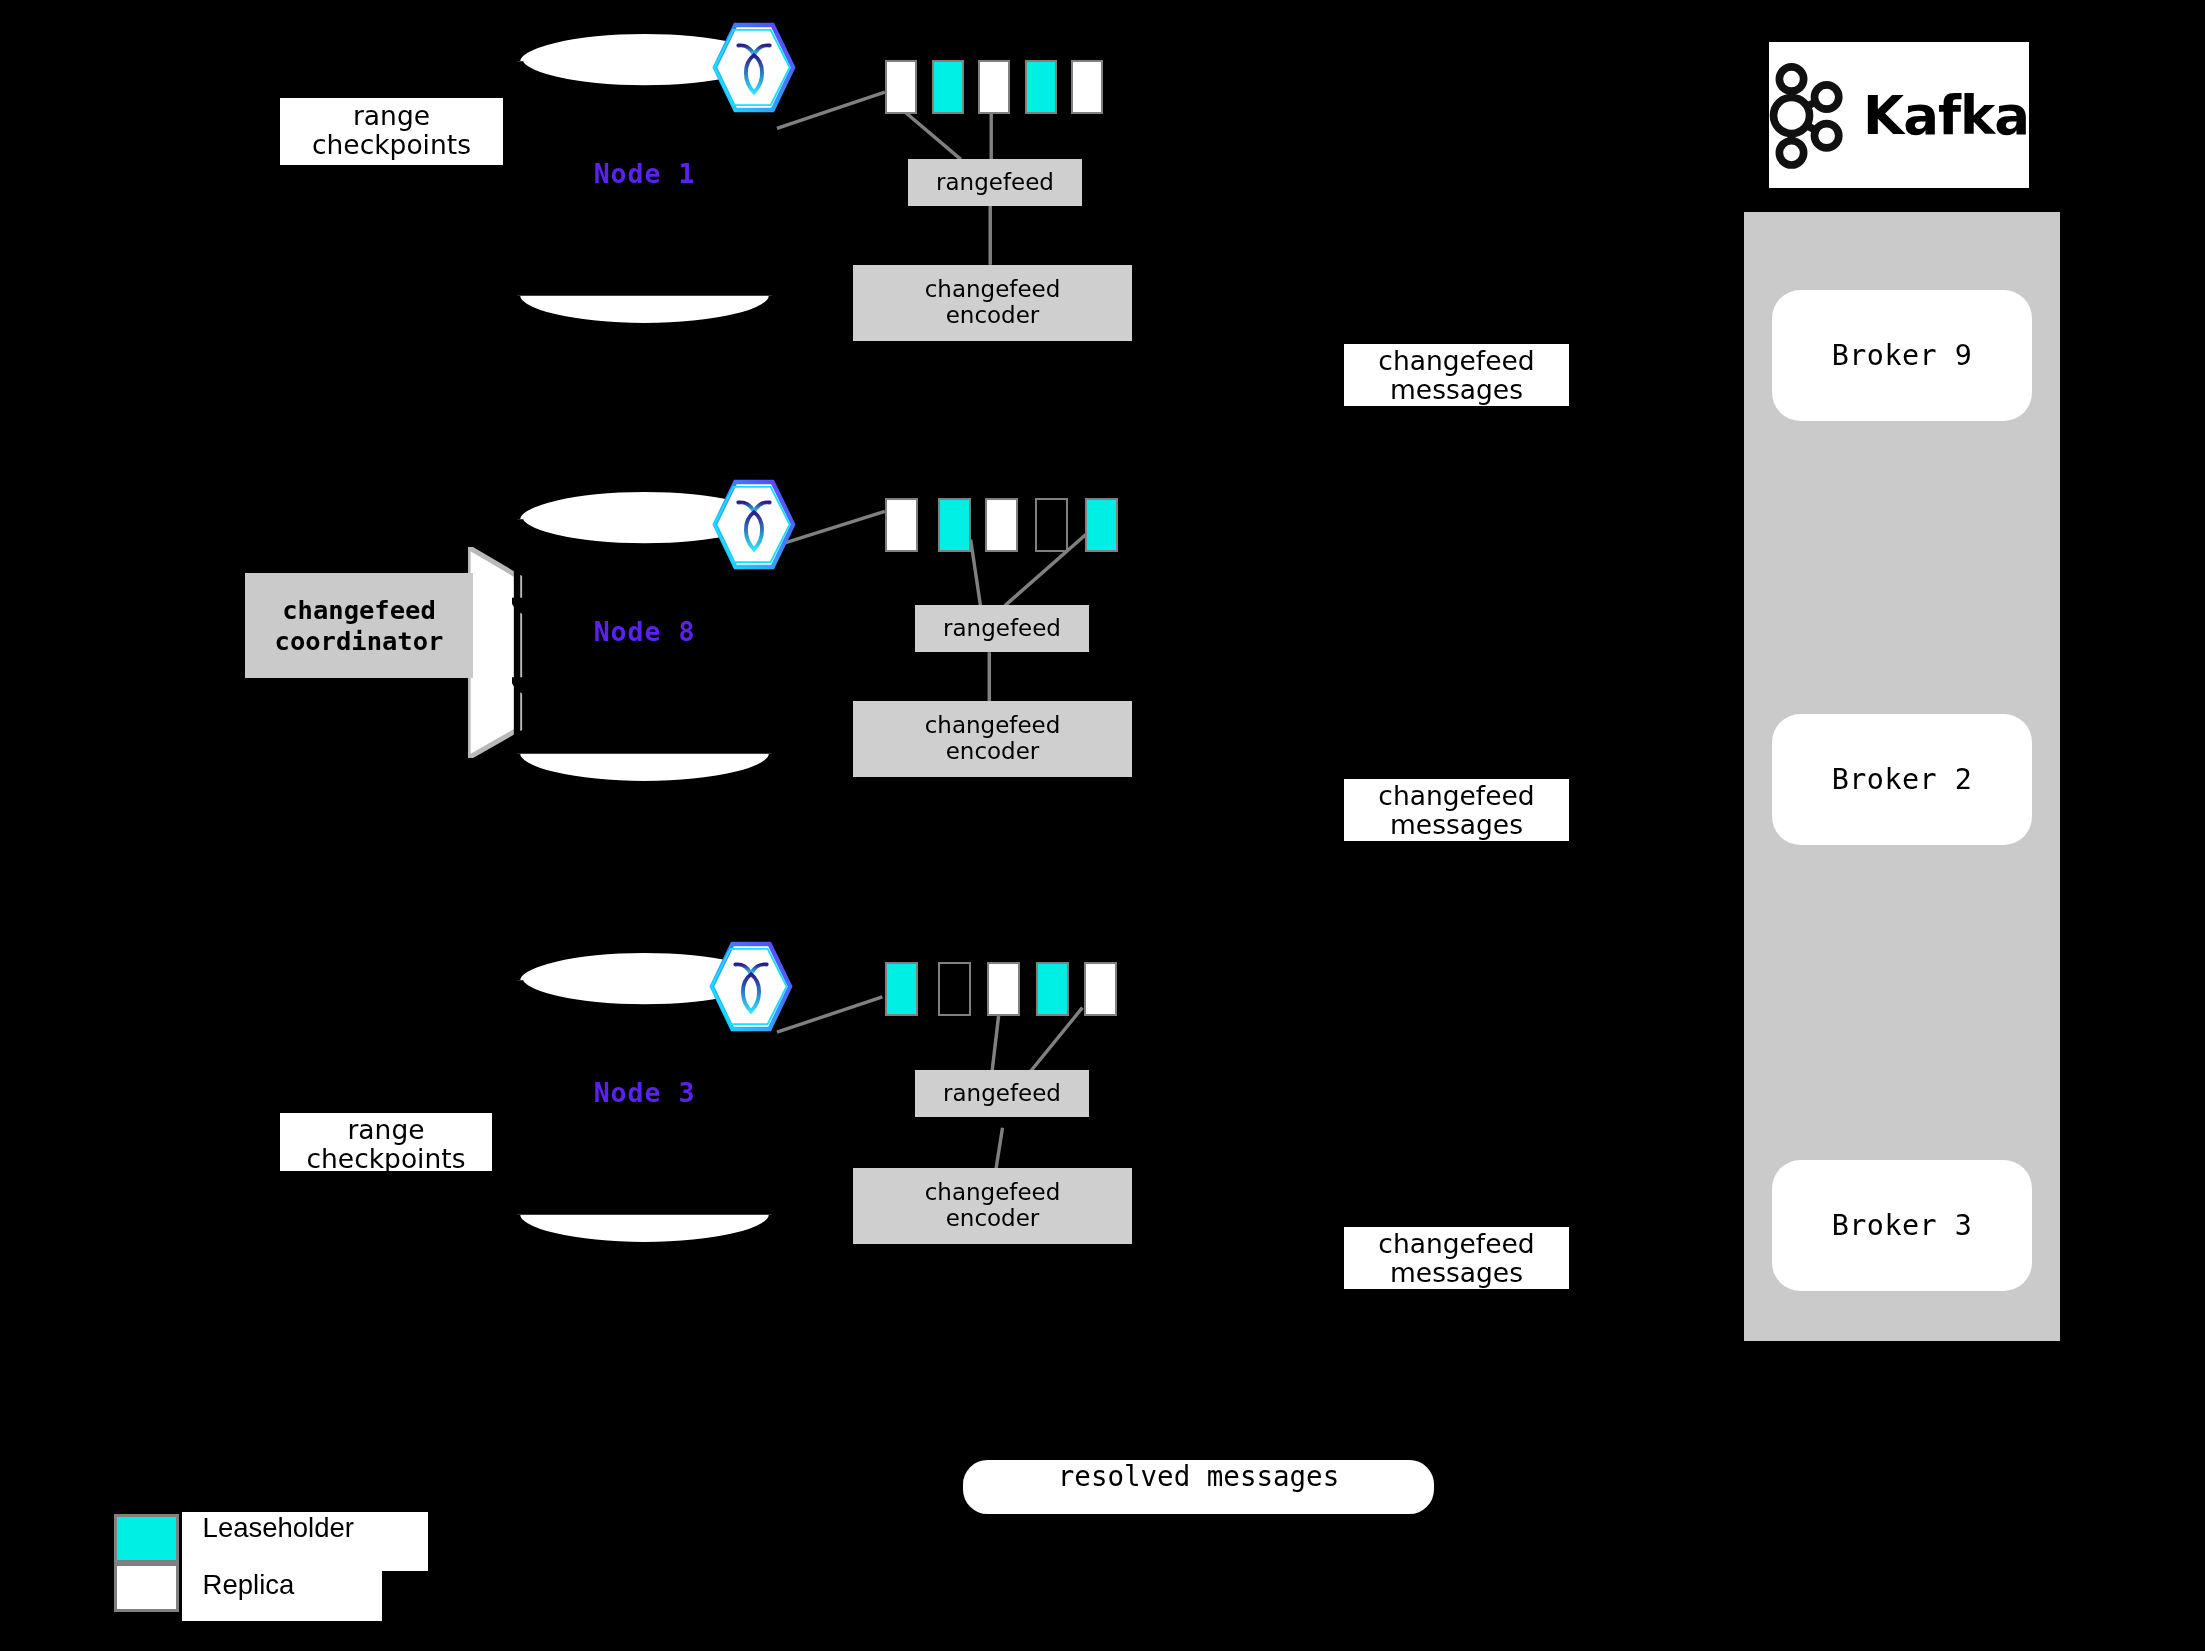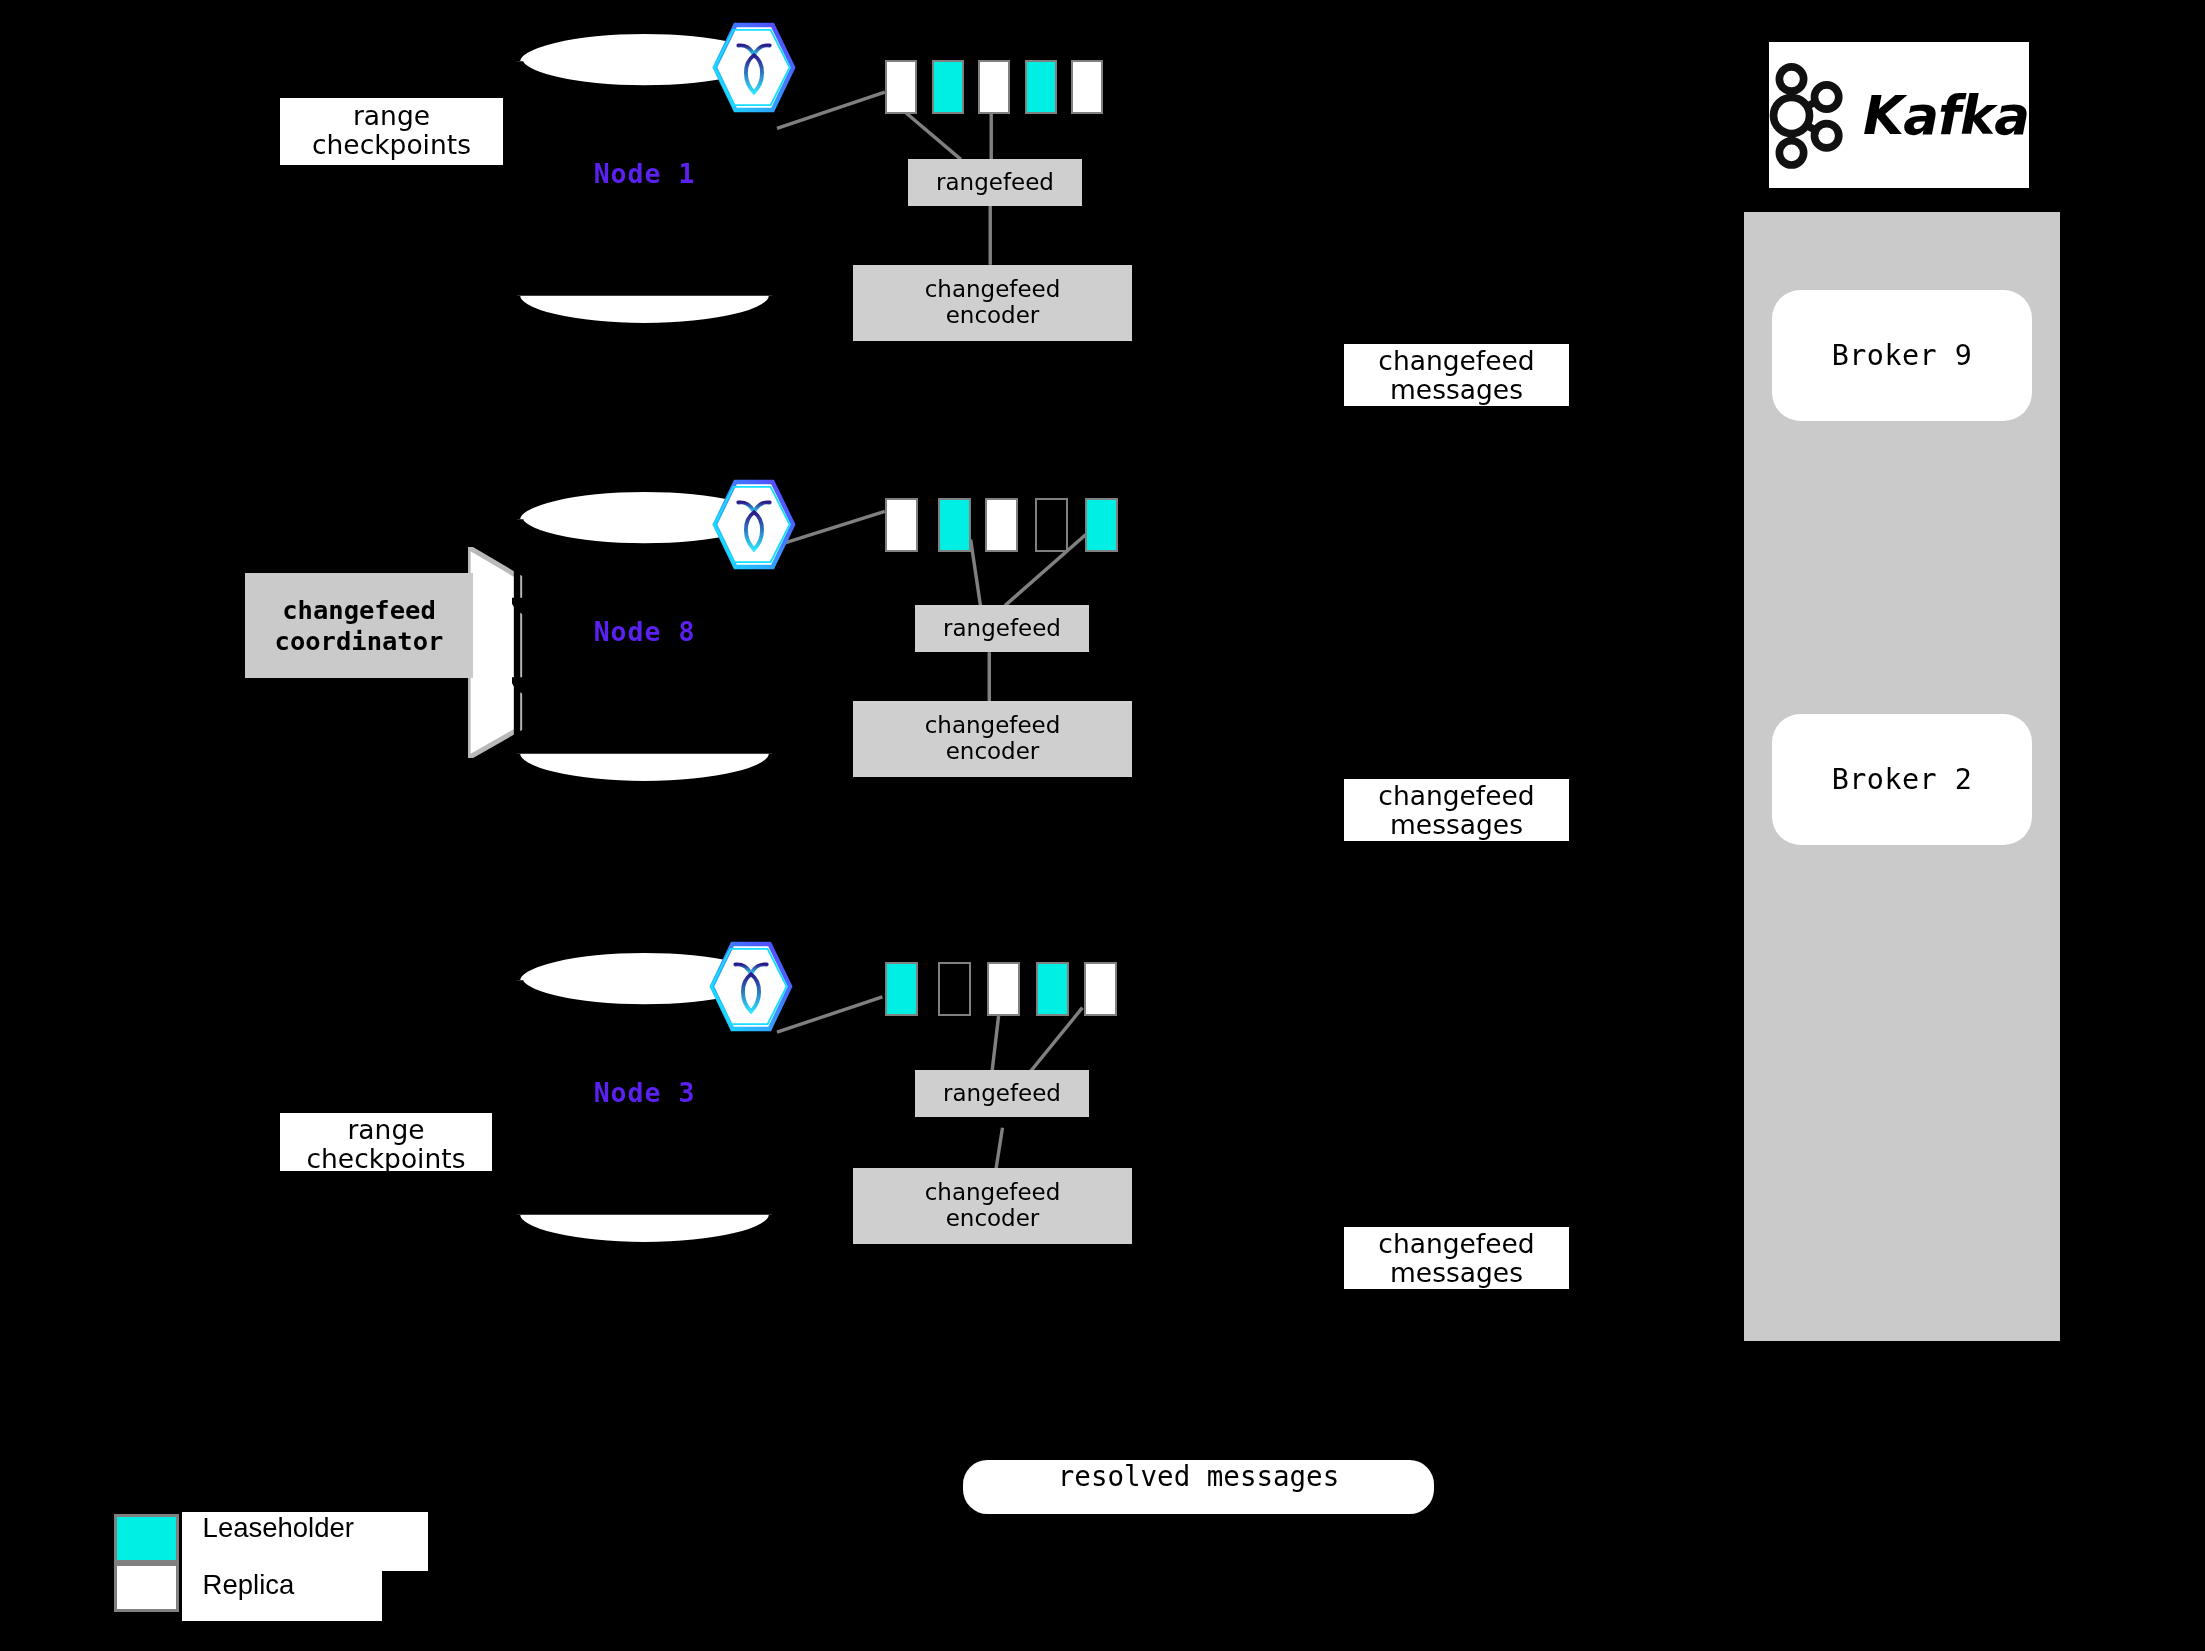--- a/index.html
+++ b/index.html
@@ -38,21 +38,21 @@
   .range.r-white{background:#ffffff;}
   .range.r-cyan{background:#00EFE4;}
   .range.r-empty{background:transparent;}
 
   
   .lines{position:absolute;left:0;top:0;width:2205px;height:1652px;
          pointer-events:none;}
 
   
   .kafka-logo{position:absolute;background:#fff;display:flex;
-              align-items:center;justify-content:center;gap:10.8px;font-style:italic;}
+              align-items:center;justify-content:center;gap:10.8px;}
   .kafka-word{font-family:"DejaVu Sans", sans-serif;font-weight:bold;
               color:#000;letter-spacing:-1px;}
   .kcontainer{position:absolute;background:#cacaca;}
   .broker{position:absolute;background:#ffffff;border-radius:28.4px;
           display:flex;align-items:center;justify-content:center;
           font-family:"DejaVu Sans Mono", monospace;color:#000;
           letter-spacing:0.5px;}
 
   
   .pill{position:absolute;background:#fff;border-radius:24.5px;
@@ -299,20 +299,23 @@
   <svg class="abs" style="left:2035px;top:319px;width:54px;height:44px;" viewBox="0 0 110 90">
     <polygon points="56,44 110,26 110,62" fill="#000"></polygon>
   </svg>
 
   <div class="broker" style="left:1772px;top:290px;width:260px;height:131px;font-size:28.4px;">
     <span>Broker 9</span>
   </div>
   <div class="broker" style="left:1772px;top:714px;width:260px;height:131px;font-size:28.4px;">
     <span>Broker 2</span>
   </div>
+  <div class="broker" style="left:1772px;top:1160px;width:260px;height:131px;font-size:28.4px;">
+    <span>Broker 3</span>
+  </div>
 
   <div class="pill" style="left:963px;top:1460px;width:471px;height:54px;font-size:27.5px;">
     <span>resolved messages</span>
   </div>
 
   <div class="legend-sw" style="left:114px;top:1514px;width:65px;height:49px;background:#00EFE4;"></div>
   <div class="legend-lbl" style="left:182px;top:1512px;width:225px;height:59px;font-size:27.5px;padding-left:20.6px;">
     <span>Leaseholder</span>
   </div>
 

